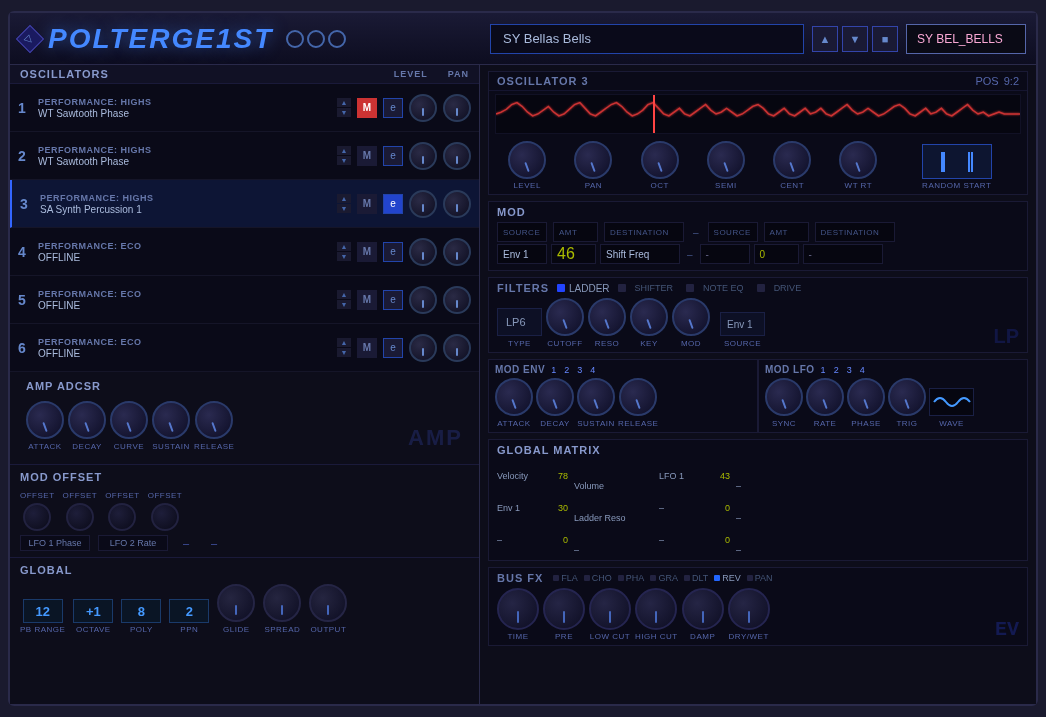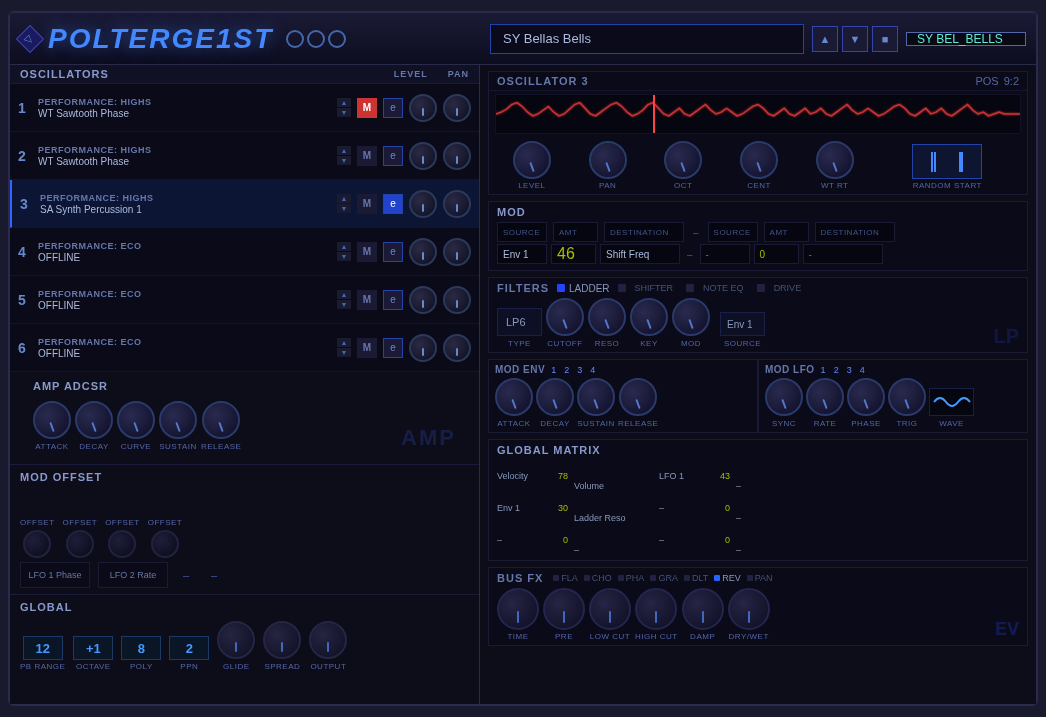--- a/index.html
+++ b/index.html
@@ -101,24 +101,24 @@
       height: 26px;
       display: flex;
       align-items: center;
       justify-content: center;
       cursor: pointer;
       font-size: 11px;
     }
     .preset-name-display {
       background: #0a0a15;
       border: 1px solid #5566aa;
-      color: #5eead4;
+      color: #f9a8d4;
       padding: 4px 10px;
       font-size: 12px;
-      height: 14px;
+      height: 30px;
       display: flex;
       align-items: center;
       min-width: 120px;
     }
     
     .main-content {
       display: flex;
       flex: 1;
       overflow: hidden;
     }
@@ -255,21 +255,21 @@
       height: 8px;
       background: #6688cc;
       position: absolute;
       bottom: 4px;
       left: 50%;
       transform: translateX(-50%);
       border-radius: 1px;
     }
     
     .amp-section {
-      padding: 8px 23px;
+      padding: 8px 16px;
       border-bottom: 1px solid #1a1a3a;
     }
     .amp-knobs {
       display: flex;
       align-items: flex-end;
       gap: 4px;
       padding: 5px 0;
     }
     .knob-group {
       display: flex;
@@ -317,21 +317,20 @@
     
     .mod-offset-section {
       padding: 6px 10px;
       border-bottom: 1px solid #1a1a3a;
     }
     .mod-offset-row {
       display: flex;
       gap: 8px;
       align-items: flex-end;
       padding: 4px 0;
-      margin-top: 27px;
     }
     .offset-group {
       display: flex;
       flex-direction: column;
       align-items: center;
       gap: 3px;
     }
     .offset-knob {
       width: 28px;
       height: 28px;
@@ -345,21 +344,21 @@
       gap: 8px;
     }
     .offset-label-box {
       background: #0a0a18;
       border: 1px solid #1a1a35;
       color: #6677aa;
       font-size: 9px;
       padding: 2px 6px;
       min-width: 70px;
       text-align: center;
-      height: 26px;
+      height: 16px;
       display: flex;
       align-items: center;
       justify-content: center;
     }
     .offset-dash {
       color: #4455aa;
       font-size: 11px;
       display: flex;
       align-items: center;
       min-width: 20px;
@@ -1008,20 +1007,24 @@
             <div class="knob-medium"></div>
             <span class="knob-label">LEVEL</span>
           </div>
           <div class="osc3-knob-group">
             <div class="knob-medium"></div>
             <span class="knob-label">PAN</span>
           </div>
           <div class="osc3-knob-group">
             <div class="knob-medium"></div>
             <span class="knob-label">OCT</span>
+          </div>
+          <div class="osc3-knob-group">
+            <div class="knob-medium"></div>
+            <span class="knob-label">SEMI</span>
           </div>
           <div class="osc3-knob-group">
             <div class="knob-medium"></div>
             <span class="knob-label">CENT</span>
           </div>
           <div class="osc3-knob-group">
             <div class="knob-medium"></div>
             <span class="knob-label">WT RT</span>
           </div>
           <div class="random-start-btn">

